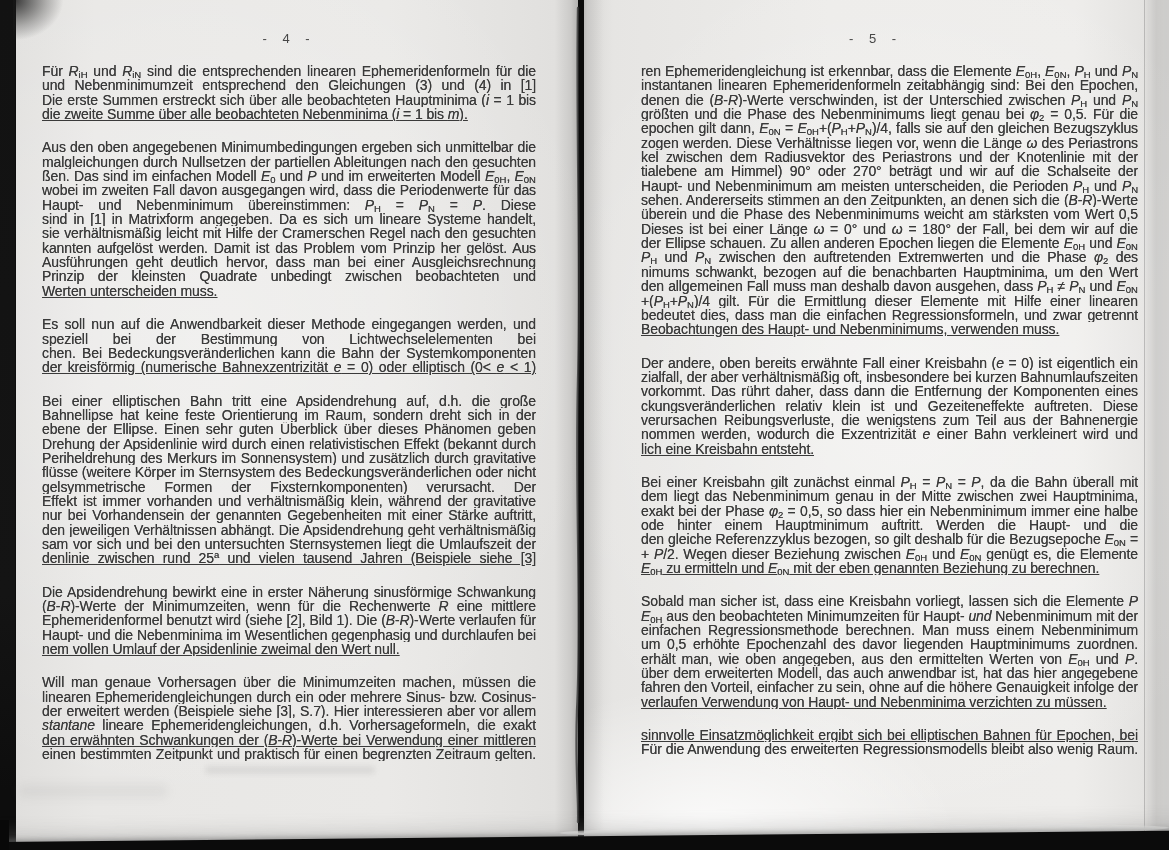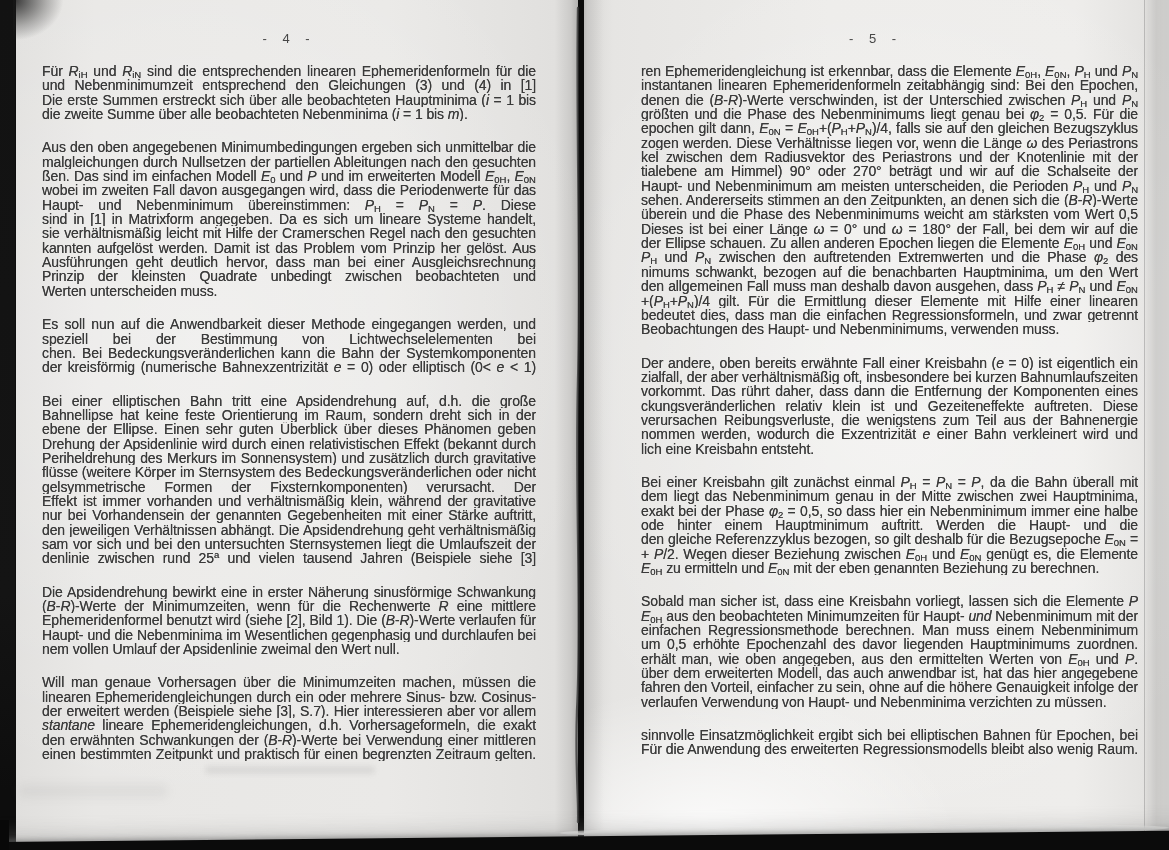--- a/index.html
+++ b/index.html
@@ -18,21 +18,21 @@
   .page-header{position:absolute;top:31px;font-size:13px;color:#474747;
     letter-spacing:6px;text-align:center;}
   .page-left .page-header{left:26px;width:494px;}
   .page-right .page-header{left:43px;width:497px;}
   .page-body{position:absolute;top:64px;font-size:14px;line-height:14.35px;
     color:#3a3a3a;letter-spacing:-0.1px;text-shadow:0 0 0.5px rgba(58,58,58,0.85);}
   .page-left .page-body{left:26px;width:494px;}
   .page-right .page-body{left:57px;width:497px;}
   .para{margin:0 0 19px 0;}
   .line{height:14.35px;overflow:hidden;text-align:justify;text-align-last:justify;}
-  .line.last{text-align-last:left;}
+  .line.last{text-align-last:left;text-decoration:underline;}
   .line i{font-style:italic;}
   .line sub{font-size:0.68em;vertical-align:-0.22em;line-height:0;letter-spacing:0;}
   .line sup{font-size:0.68em;vertical-align:0.5em;line-height:0;letter-spacing:0;}
   
   .edge-left{position:absolute;left:0;top:0;width:15px;height:850px;
     background:linear-gradient(180deg,#121212 0%,#141414 70%,rgba(20,20,20,0) 93%);}
   .corner-tl{position:absolute;left:13px;top:0;width:72px;height:58px;
     background:radial-gradient(100% 100% at 0% 0%,rgba(22,22,22,0.85),rgba(30,30,30,0.28) 46%,transparent 70%);}
   .gutter-shade{position:absolute;left:554px;top:0;width:50px;height:832px;
     background:linear-gradient(90deg,transparent 0%,rgba(0,0,0,0.07) 34%,rgba(0,0,0,0.20) 52%,rgba(0,0,0,0.08) 66%,transparent 100%);}

